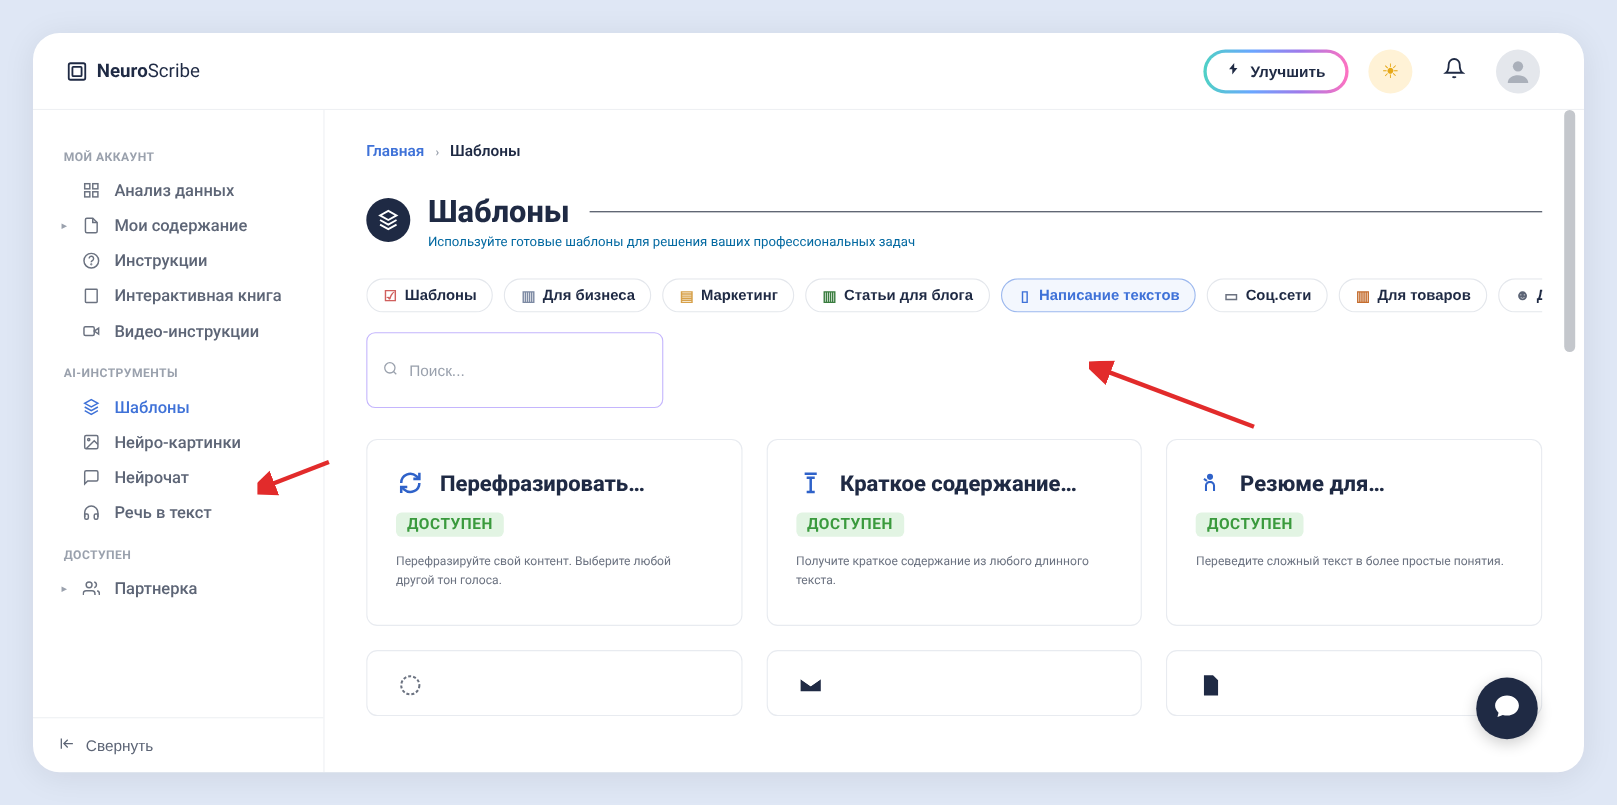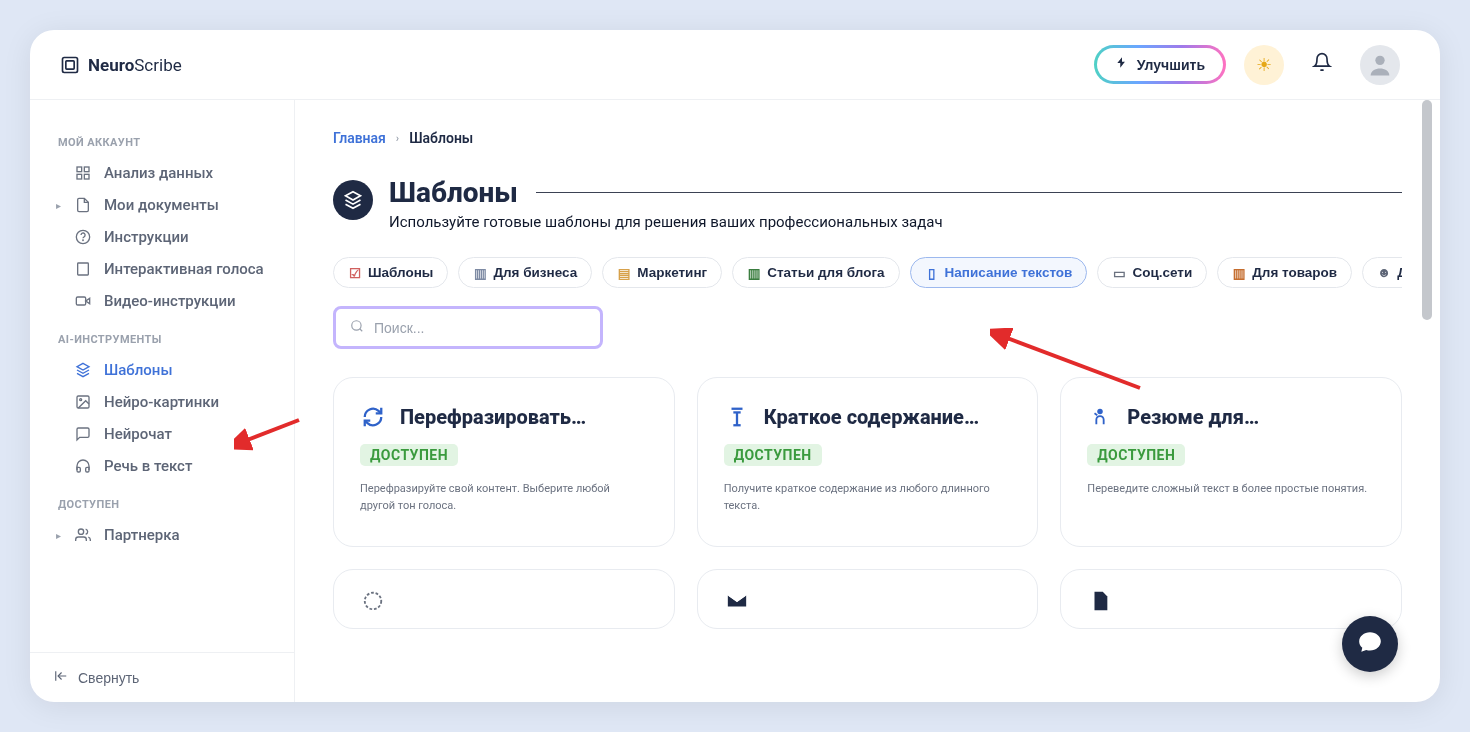--- a/index.html
+++ b/index.html
@@ -54,21 +54,20 @@
     .logo-icon {
       width: 20px;
       height: 20px;
       display: inline-flex;
       align-items: center;
       justify-content: center;
       color: #1f2a44;
     }
     .header-right {
       display: flex;
-      align-items: center;
       gap: 18px;
     }
     .upgrade-btn {
       display: inline-flex;
       align-items: center;
       gap: 8px;
       padding: 8px 18px;
       border-radius: 22px;
       background: #fff;
       font-size: 14px;
@@ -218,22 +217,22 @@
       font-size: 28px;
       font-weight: 800;
       color: #1f2a44;
     }
     .title-line {
       flex: 1;
       height: 1px;
       background: #3b4253;
     }
     .page-subtitle {
-      font-size: 15px;
-      color: #0f172a;
+      font-size: 12px;
+      color: #0369a1;
       margin-top: 4px;
     }
     .filter-row {
       display: flex;
       gap: 10px;
       margin-bottom: 18px;
       flex-wrap: nowrap;
       overflow: hidden;
     }
     .chip {
@@ -253,43 +252,43 @@
     .chip.active {
       border-color: #9cb8ee;
       color: #3f72d8;
       background: #f3f7fe;
     }
     .chip .chip-icon { width: 14px; height: 14px; display:inline-flex; align-items:center; justify-content:center; }
     .search-wrap {
       display: inline-flex;
       align-items: center;
       gap: 10px;
-      border: 3px solid #c4b5fd;
+      border: 1px solid #c4b5fd;
       border-radius: 8px;
-      padding: 9px 14px;
+      padding: 24px 14px;
       width: 270px;
       margin-bottom: 28px;
       color: #9aa1ad;
     }
     .search-input {
       border: none;
       outline: none;
       font-size: 14px;
       flex: 1;
       color: #1f2a44;
     }
     .search-input::placeholder { color: #9aa1ad; }
     .cards {
       display: grid;
       grid-template-columns: repeat(3, 1fr);
       gap: 22px;
     }
     .card {
       border: 1px solid #e8ebf0;
-      border-radius: 20px;
+      border-radius: 10px;
       padding: 26px 26px 30px 26px;
       min-height: 170px;
     }
     .card-head {
       display: flex;
       align-items: center;
       gap: 14px;
       margin-bottom: 14px;
     }
     .card-icon {
@@ -414,39 +413,39 @@
           <span>Анализ данных</span>
         </div>
         <div class="nav-item">
           <span class="caret">▸</span>
           <span class="nav-icon">
               <svg width="16" height="16" viewBox="0 0 24 24" fill="none" stroke="currentColor" stroke-width="2">
                 <path d="M14 2H6a2 2 0 0 0-2 2v16a2 2 0 0 0 2 2h12a2 2 0 0 0 2-2V8z"></path>
                 <path d="M14 2v6h6"></path>
               </svg>
             </span>
-          <span>Мои документы</span>
+          <span>Мои содержание</span>
         </div>
         <div class="nav-item">
           <span class="nav-icon">
               <svg width="16" height="16" viewBox="0 0 24 24" fill="none" stroke="currentColor" stroke-width="2">
                 <circle cx="12" cy="12" r="10"></circle>
                 <path d="M9.1 9a3 3 0 1 1 5.8 1c0 2-3 2-3 4"></path>
                 <circle cx="12" cy="17" r="0.5" fill="currentColor"></circle>
               </svg>
             </span>
           <span>Инструкции</span>
         </div>
         <div class="nav-item">
           <span class="nav-icon">
               <svg width="16" height="16" viewBox="0 0 24 24" fill="none" stroke="currentColor" stroke-width="2">
                 <rect x="4" y="3" width="16" height="18" rx="1"></rect>
               </svg>
             </span>
-          <span>Интерактивная голоса</span>
+          <span>Интерактивная книга</span>
         </div>
         <div class="nav-item">
           <span class="nav-icon">
               <svg width="16" height="16" viewBox="0 0 24 24" fill="none" stroke="currentColor" stroke-width="2">
                 <rect x="2" y="6" width="14" height="12" rx="2"></rect>
                 <path d="M22 8l-6 4 6 4V8z"></path>
               </svg>
             </span>
           <span>Видео-инструкции</span>
         </div>

